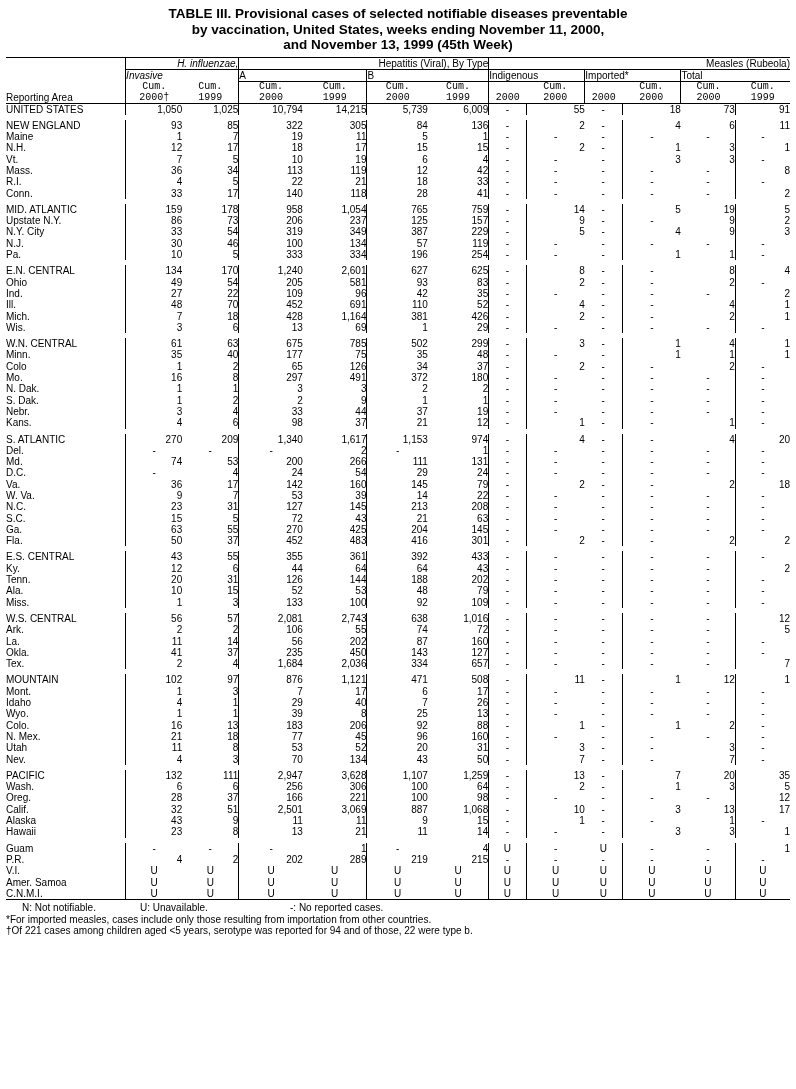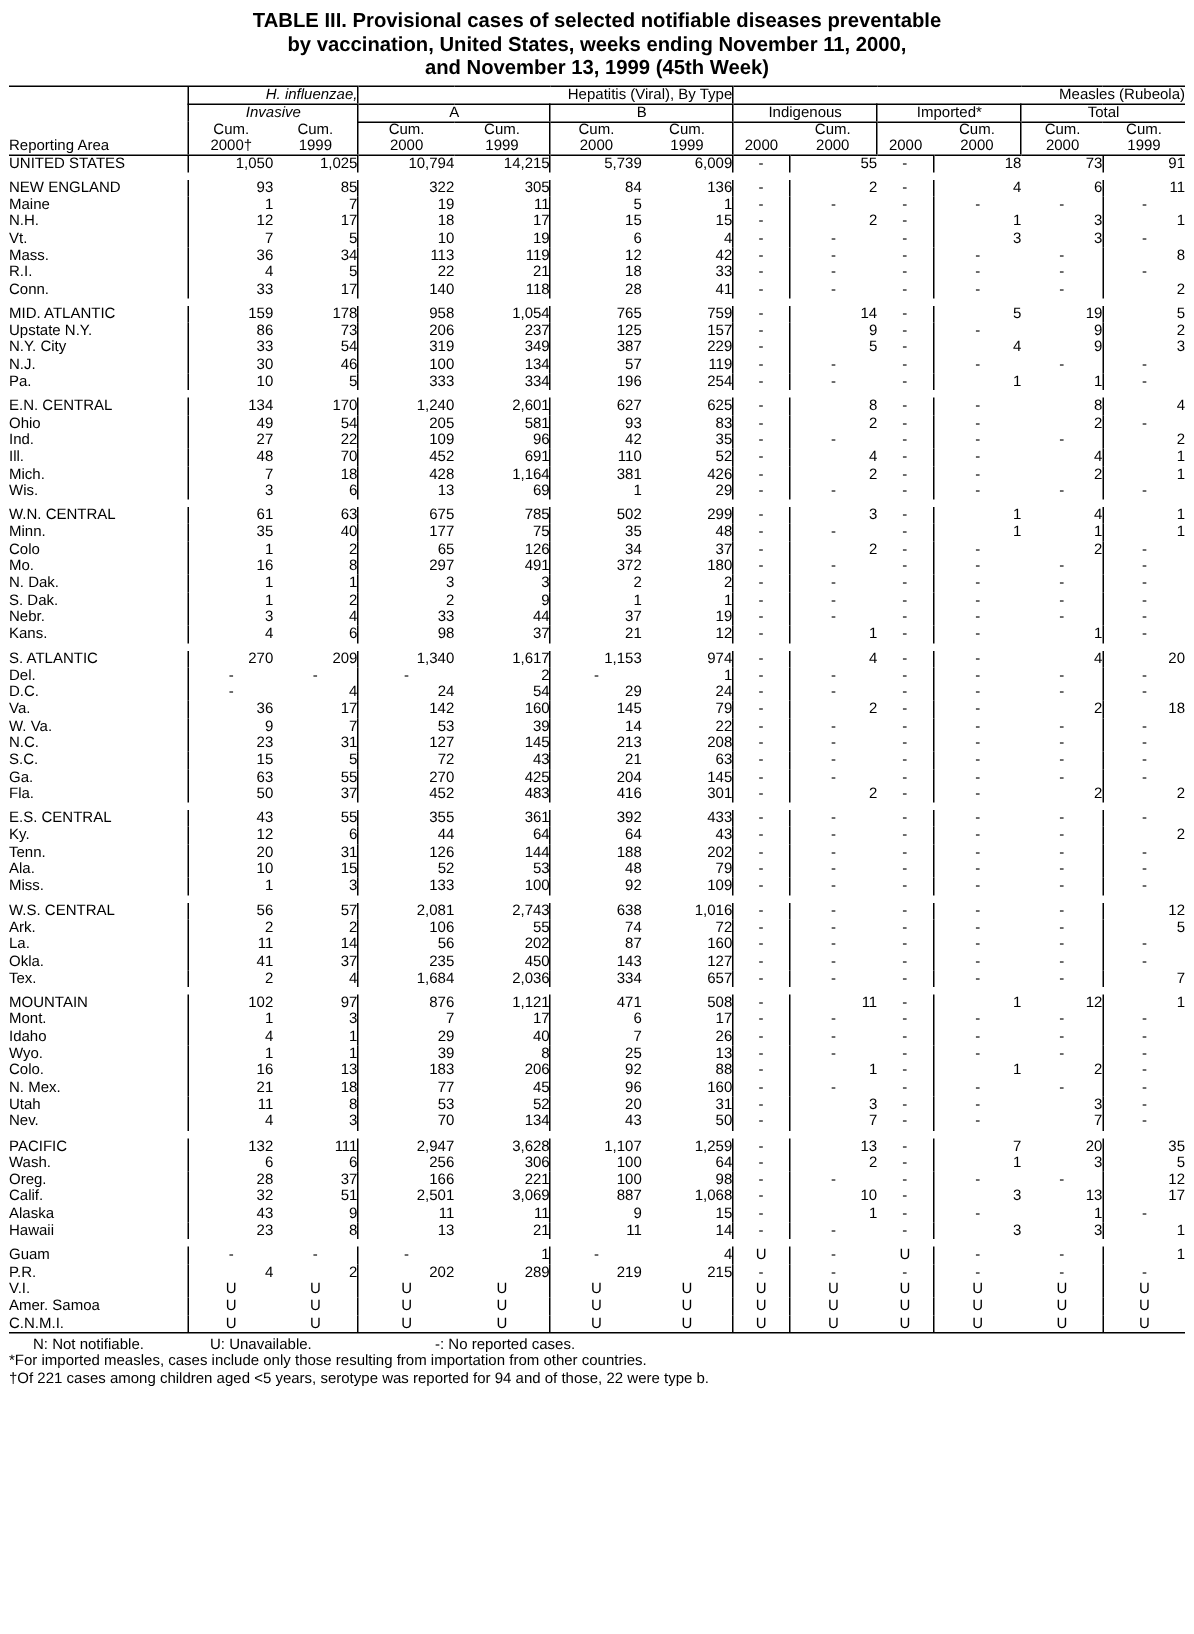--- a/index.html
+++ b/index.html
@@ -51,31 +51,31 @@
   .bb { border-bottom: 1px solid #000; }
   .bl { border-left: 1px solid #000; }
 
   .grp-label {
     text-align: right;
     font-size: 10.5px;
     line-height: 11px;
     padding-bottom: 1px;
   }
   .sub-label {
-    text-align: center;
     font-size: 10px;
     line-height: 11px;
     padding-bottom: 1px;
   }
   .colhead {
     text-align: center;
     font-size: 9.5px;
     font-weight: bold;
     line-height: 10px;
     padding-bottom: 2px;
+    font-family: Liberation Mono, monospace;
   }
   .reporting-area-head {
     font-size: 10.5px;
     font-weight: bold;
     text-align: left;
     padding-left: 2px;
     padding-bottom: 2px;
     vertical-align: bottom;
   }
 
@@ -648,20 +648,35 @@
           <td class="numc bl">-</td>
           <td class="num">1</td>
           <td class="numc bl">-</td>
           <td class="numc bl">-</td>
           <td class="numc">-</td>
           <td class="numc bl">-</td>
           <td class="numc">-</td>
           <td class="numc bl">-</td>
         </tr>
         <tr class="data">
+          <td class="area">Md.</td>
+          <td class="num bl">74</td>
+          <td class="num">53</td>
+          <td class="num bl">200</td>
+          <td class="num">266</td>
+          <td class="num bl">111</td>
+          <td class="num">131</td>
+          <td class="numc bl">-</td>
+          <td class="numc bl">-</td>
+          <td class="numc">-</td>
+          <td class="numc bl">-</td>
+          <td class="numc">-</td>
+          <td class="numc bl">-</td>
+        </tr>
+        <tr class="data">
           <td class="area">D.C.</td>
           <td class="numc bl">-</td>
           <td class="num">4</td>
           <td class="num bl">24</td>
           <td class="num">54</td>
           <td class="num bl">29</td>
           <td class="num">24</td>
           <td class="numc bl">-</td>
           <td class="numc bl">-</td>
           <td class="numc">-</td>

